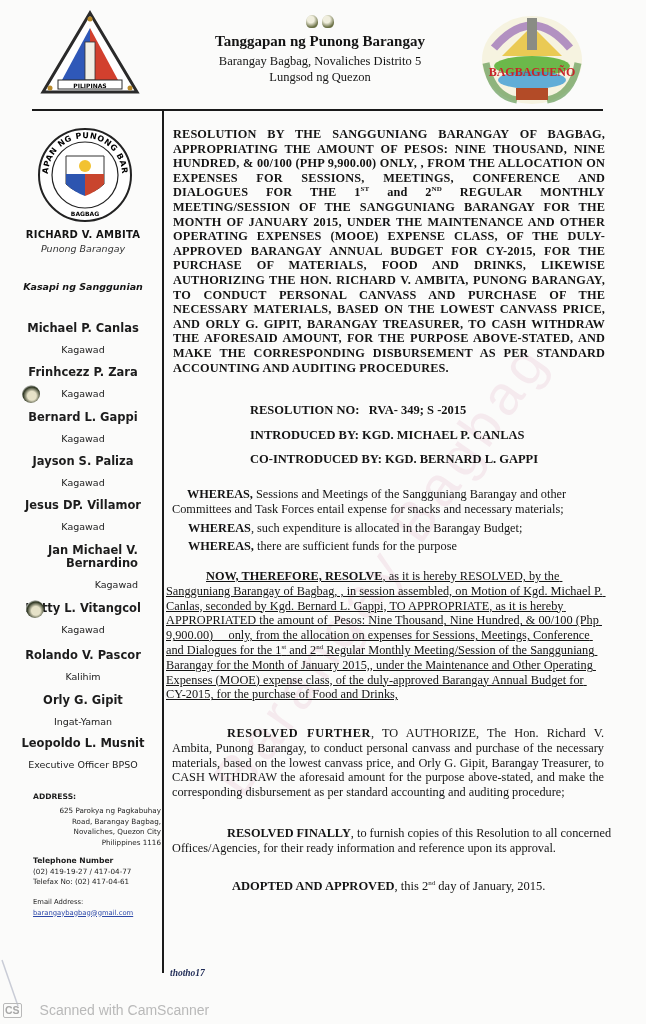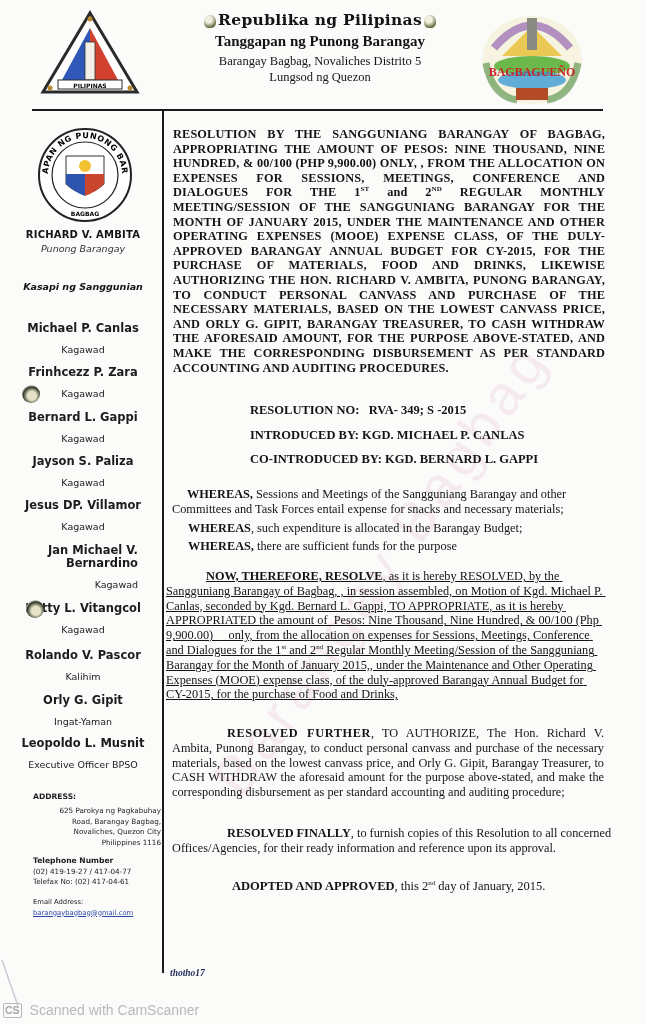--- a/index.html
+++ b/index.html
@@ -66,40 +66,40 @@
   sup { font-size:7px; line-height:0; }
 
   #initials { left:170px; top:968px; font-style:italic; font-weight:bold; font-size:9.5px; color:#1e2a55; }
 
   #watermark {
     position:absolute; left:230px; top:460px; font-family:"Liberation Sans", sans-serif;
     font-size:56px; color:rgba(220,150,180,0.16); transform:rotate(-55deg); transform-origin:left top;
     white-space:nowrap; letter-spacing:6px; top:770px; left:200px;
   }
 
-  #footer { left:3px; top:1002px; font-family:"Liberation Sans", sans-serif; font-size:14px; color:#b9b9b9; display:flex; align-items:center; gap:8px; }
+  #footer { left:3px; top:1002px; font-family:"Liberation Sans", sans-serif; font-size:14px; color:#b9b9b9; display:flex; align-items:center; gap:18px; }
   #cs-badge { display:inline-block; border:1.5px solid #b9b9b9; border-radius:2px; font-size:10.5px; font-weight:bold; padding:0 1px; line-height:13px; color:#a8a8a8; }
   #scan-edge { left:0; top:940px; width:60px; height:70px; }
 </style>
 </head>
 <body>
 
 <svg id="logo-qc" class="abs" viewBox="0 0 100 86">
   <polygon points="50,3 97,82 3,82" fill="#fff" stroke="#2a2a2a" stroke-width="3"></polygon>
   <polygon points="50,18 50,70 22,70" fill="#2f58b8"></polygon>
   <polygon points="50,18 78,70 50,70" fill="#d2402e"></polygon>
   <rect x="45" y="32" width="10" height="38" fill="#f1efe6" stroke="#333" stroke-width="0.8"></rect>
   <rect x="18" y="70" width="64" height="9" fill="#fff" stroke="#2a2a2a" stroke-width="1"></rect>
   <text x="50" y="77.5" text-anchor="middle" font-size="6" font-weight="bold" font-family="DejaVu Sans, sans-serif">PILIPINAS</text>
   <circle cx="50" cy="9" r="2.5" fill="#b88a2c"></circle>
   <circle cx="10" cy="78" r="2.5" fill="#b88a2c"></circle>
   <circle cx="90" cy="78" r="2.5" fill="#b88a2c"></circle>
 </svg>
 
-<div id="hdr-republic" class="abs hdr"><span class="orn"></span><span>Republika ng Pilipinas</span><span class="orn"></span></div>
+<div id="hdr-republic" class="abs hdr"><span class="orn"></span><span class="orn"></span></div>
 <div id="hdr-office" class="abs hdr">Tanggapan ng Punong Barangay</div>
 <div id="hdr-brgy" class="abs hdr">Barangay Bagbag, Novaliches Distrito 5</div>
 <div id="hdr-city" class="abs hdr">Lungsod ng Quezon</div>
 
 <svg id="logo-bagbag" class="abs" viewBox="0 0 120 98">
   <ellipse cx="60" cy="52" rx="50" ry="44" fill="#f6f3e0"></ellipse>
   <path d="M22,40 Q60,-5 98,40" fill="none" stroke="#7a3fa8" stroke-width="8" opacity="0.55"></path>
   <path d="M14,55 Q20,88 45,92" fill="none" stroke="#4b8a3a" stroke-width="7" opacity="0.6"></path>
   <path d="M106,55 Q100,88 75,92" fill="none" stroke="#4b8a3a" stroke-width="7" opacity="0.6"></path>
   <polygon points="30,48 60,18 90,48" fill="#e8c23b" opacity="0.85"></polygon>

